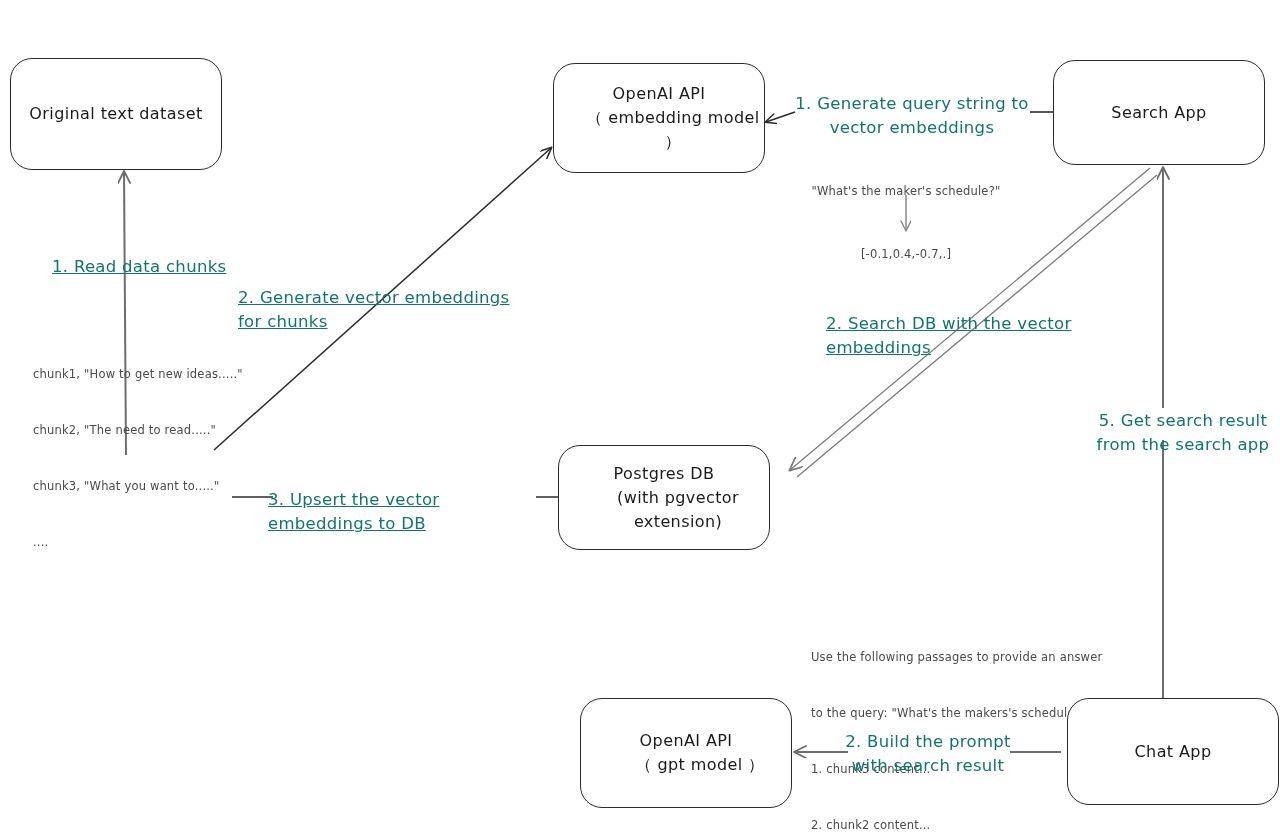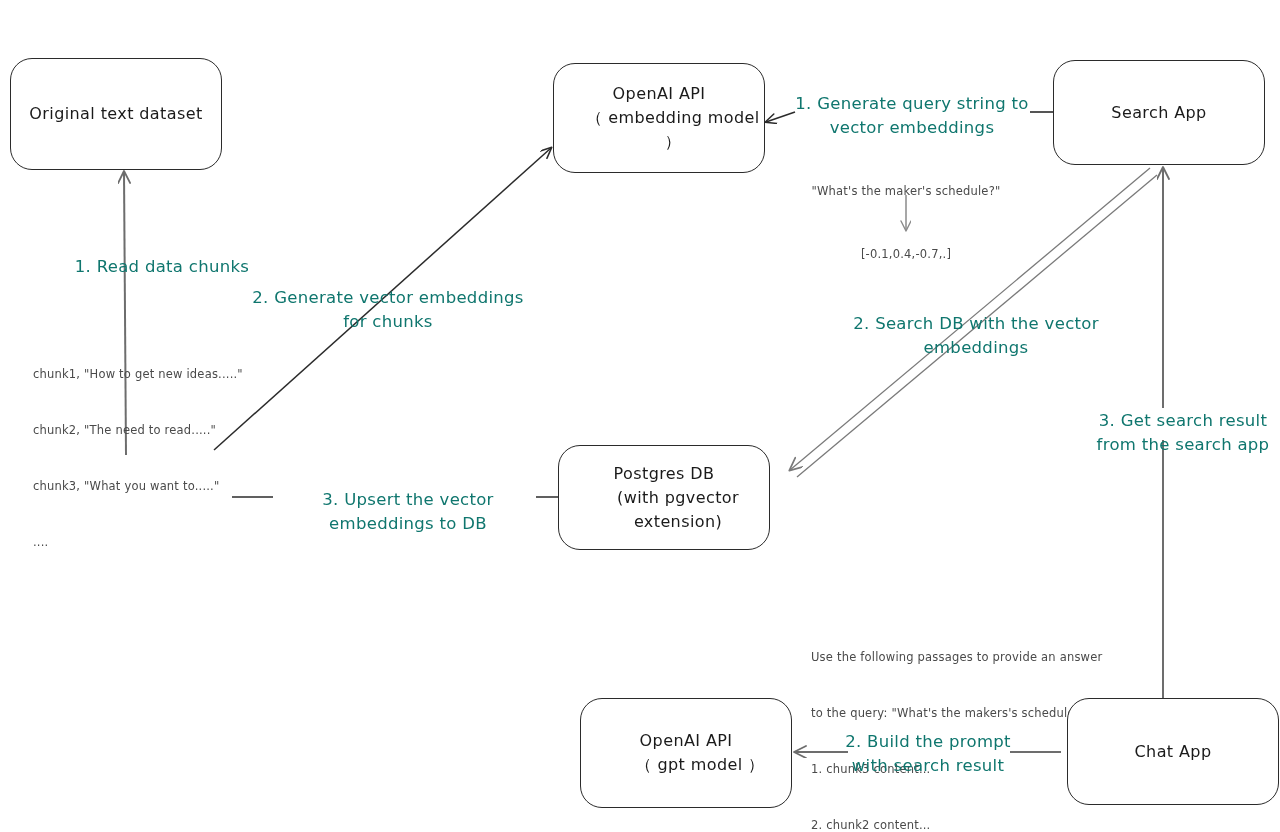--- a/index.html
+++ b/index.html
@@ -48,21 +48,22 @@
     position: absolute;
     color: #0f766e;
     font-size: 16.5px;
     line-height: 1.45;
     letter-spacing: 0.3px;
     text-align: center;
     z-index: 4;
     background: transparent;
   }
   .edge-label.left {
-    text-align: center;
+    text-align: left;
+    text-decoration: underline;
   }
   .note {
     position: absolute;
     color: #4a4a4a;
     font-size: 11.5px;
     line-height: 1.62;
     letter-spacing: 0.2px;
     white-space: pre;
     z-index: 2;
   }
@@ -165,21 +166,21 @@
   <div class="edge-label left" style="left:268px; top:488px; width:280px;">3. Upsert the vector embeddings  to DB</div>
 
   <div class="edge-label" style="left:790px; top:92px; width:244px;">
     <span>1. Generate query string to vector</span>
     <span>embeddings</span>
   </div>
 
   <div class="edge-label left" style="left:826px; top:312px; width:300px;">2. Search DB with the vector embeddings</div>
 
   <div class="edge-label" style="left:1088px; top:409px; width:190px;">
-    <span>3. Get search result</span>
+    <span>5. Get search result</span>
     <span>from the search app</span>
   </div>
 
   <div class="edge-label" style="left:844px; top:730px; width:168px;">
     <span>2. Build the prompt with</span>
     <span>search result</span>
   </div>
 
   <div class="note" style="left:33px; top:328px;">
     <div>chunk1, "How to get new ideas....."</div>

